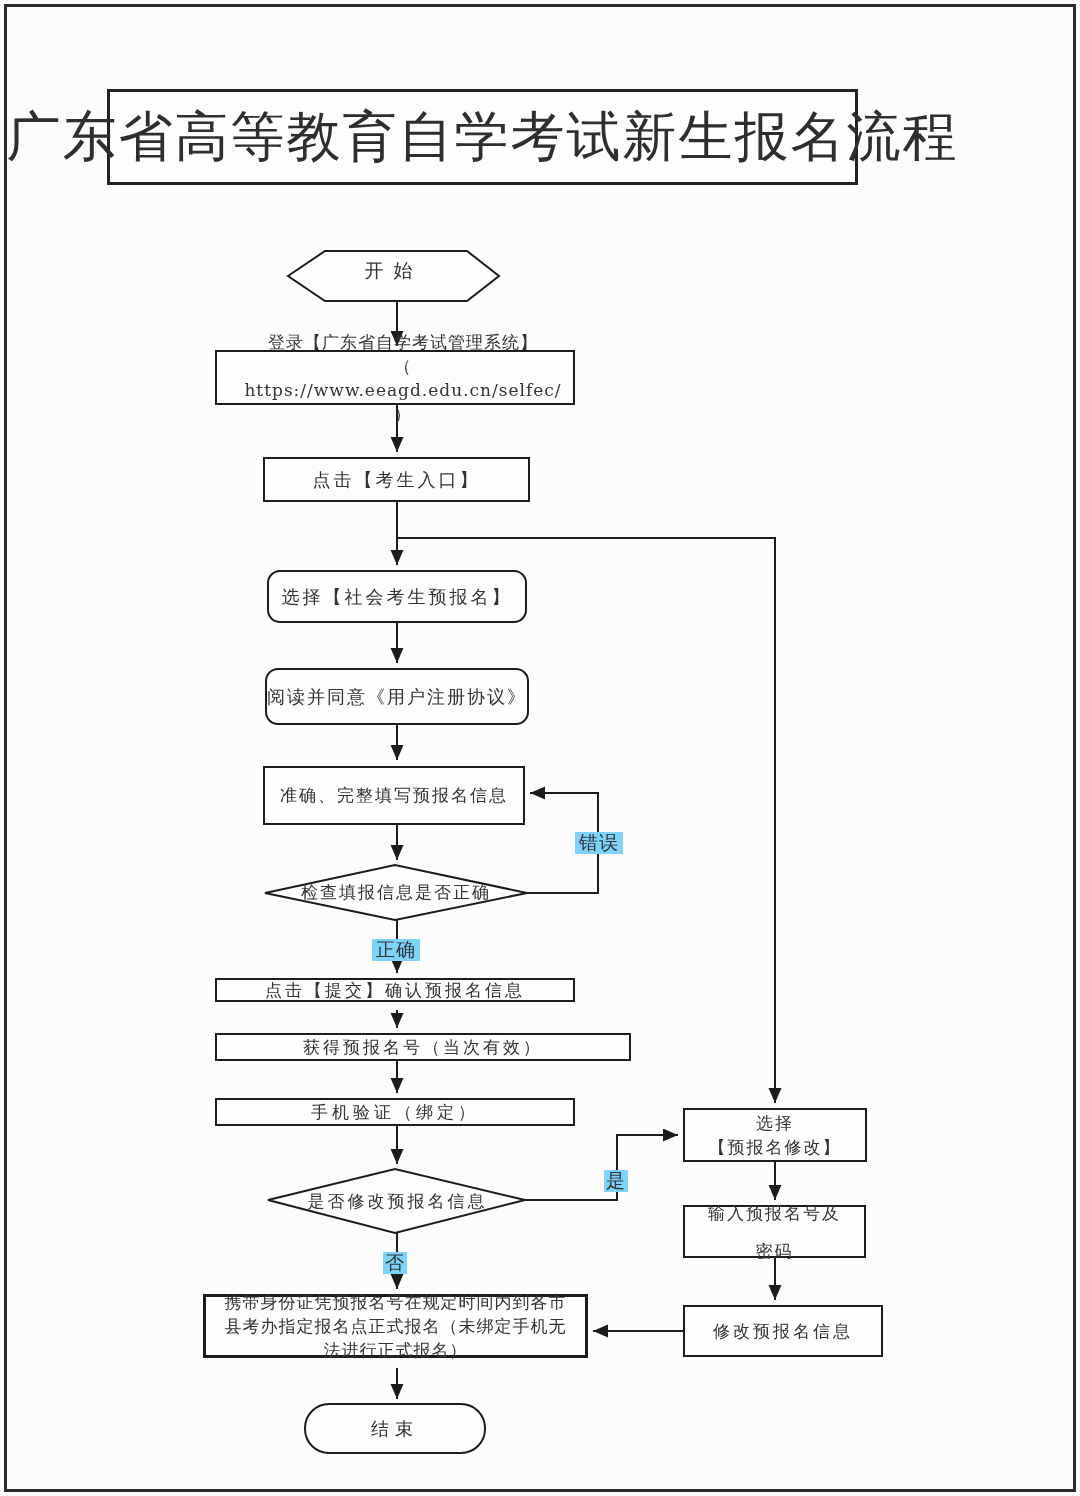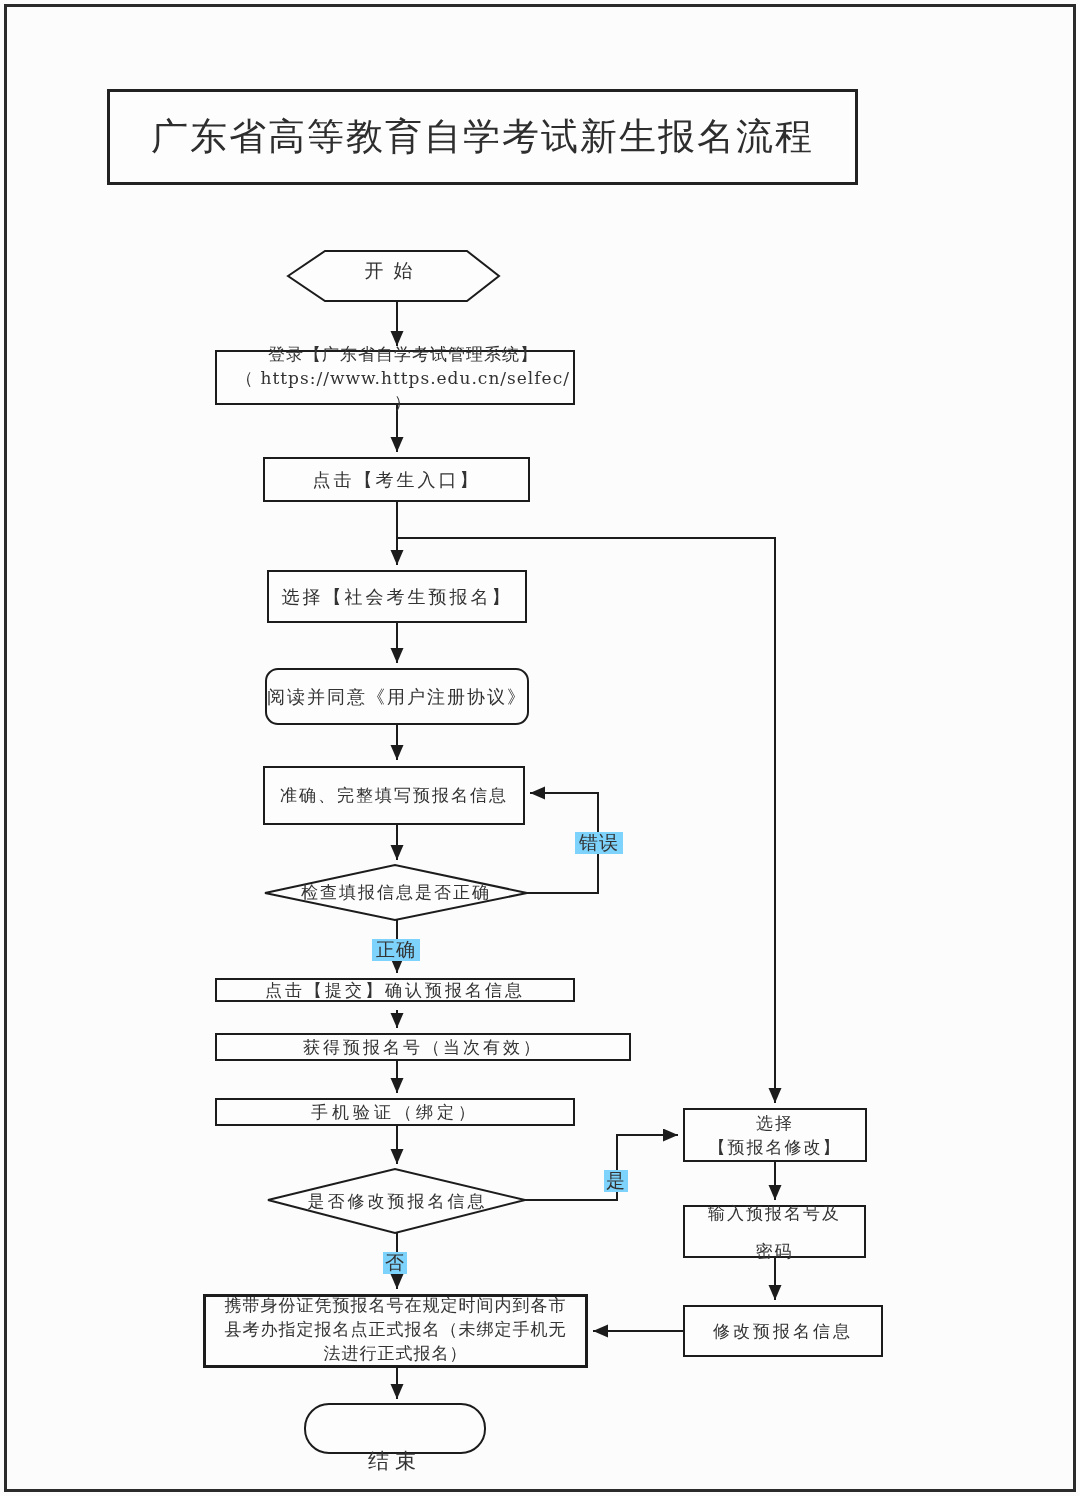--- a/index.html
+++ b/index.html
@@ -24,39 +24,39 @@
     text-align:center;color:#333;background:transparent;
   }
   .edge-label{
     position:absolute;z-index:3;display:flex;align-items:center;justify-content:center;
     background:#7dd3fc;font-size:19px;letter-spacing:1px;color:#333;
   }
   .title-box{
     position:absolute;left:107px;top:89px;width:751px;height:96px;z-index:2;
     box-sizing:border-box;border:3px solid #222;background:#fdfdfd;
     display:flex;align-items:center;justify-content:center;
-    font-size:37px;letter-spacing:2px;color:#2e2e2e;white-space:nowrap;
+    font-size:54px;letter-spacing:2px;color:#2e2e2e;white-space:nowrap;
   }
   
   .n-login{left:215px;top:350px;width:360px;height:55px;line-height:24px;font-size:17px;letter-spacing:1px;padding-left:16px;}
   .n-entry{left:263px;top:457px;width:267px;height:45px;font-size:18px;letter-spacing:3px;}
-  .n-social{left:267px;top:570px;width:260px;height:53px;font-size:18px;letter-spacing:3px;}
+  .n-social{left:267px;top:570px;width:260px;height:53px;font-size:18px;letter-spacing:3px;border-radius:13px;}
   .n-agreement{left:265px;top:668px;width:264px;height:57px;font-size:18px;border-radius:13px;}
   .n-fill{left:263px;top:766px;width:262px;height:59px;font-size:17px;}
   .n-submit{left:215px;top:978px;width:360px;height:24px;letter-spacing:3px;}
   .n-number{left:215px;top:1033px;width:416px;height:28px;letter-spacing:3px;}
   .n-phone{left:215px;top:1098px;width:360px;height:28px;letter-spacing:4px;}
   .n-r1{left:683px;top:1108px;width:184px;height:54px;line-height:24px;}
   .n-r2{left:683px;top:1205px;width:183px;height:53px;line-height:24px;gap:14px;}
   .n-r3{left:683px;top:1305px;width:200px;height:52px;letter-spacing:3px;}
-  .n-big{left:203px;top:1294px;width:385px;height:74px;border-width:3px;line-height:24px;letter-spacing:1px;justify-content:flex-end;}
+  .n-big{left:203px;top:1294px;width:385px;height:64px;border-width:3px;line-height:24px;letter-spacing:1px;}
   .l-start{left:288px;top:253px;width:211px;height:36px;font-size:19px;letter-spacing:10px;}
   .l-check{left:267px;top:866px;width:258px;height:52px;font-size:17px;letter-spacing:2px;}
   .l-decision{left:270px;top:1172px;width:255px;height:58px;font-size:17px;letter-spacing:3px;}
-  .l-end{left:305px;top:1436px;width:180px;height:49px;font-size:21px;letter-spacing:6px;}
+  .l-end{left:305px;top:1404px;width:180px;height:49px;font-size:18px;letter-spacing:6px;}
   .el-error{left:575px;top:832px;width:48px;height:22px;}
   .el-correct{left:372px;top:939px;width:48px;height:22px;}
   .el-yes{left:604px;top:1170px;width:24px;height:22px;}
   .el-no{left:383px;top:1252px;width:24px;height:22px;}
 </style>
 </head>
 <body>
 
 <div class="page">
 
@@ -98,21 +98,21 @@
     <span>广东省高等教育自学考试新生报名流程</span>
   </div>
 
   <div class="label l-start">开始</div>
   <div class="label l-check">检查填报信息是否正确</div>
   <div class="label l-decision">是否修改预报名信息</div>
   <div class="label l-end">结束</div>
 
   <div class="box n-login">
     <div>登录【广东省自学考试管理系统】</div>
-    <div>（ https://www.https.edu.cn/selfec/ ）</div>
+    <div>（ https://www.eeagd.edu.cn/selfec/ ）</div>
   </div>
 
   <div class="box n-entry">
     <div>点击【考生入口】</div>
   </div>
 
   <div class="box n-social">
     <div>选择【社会考生预报名】</div>
   </div>
 

